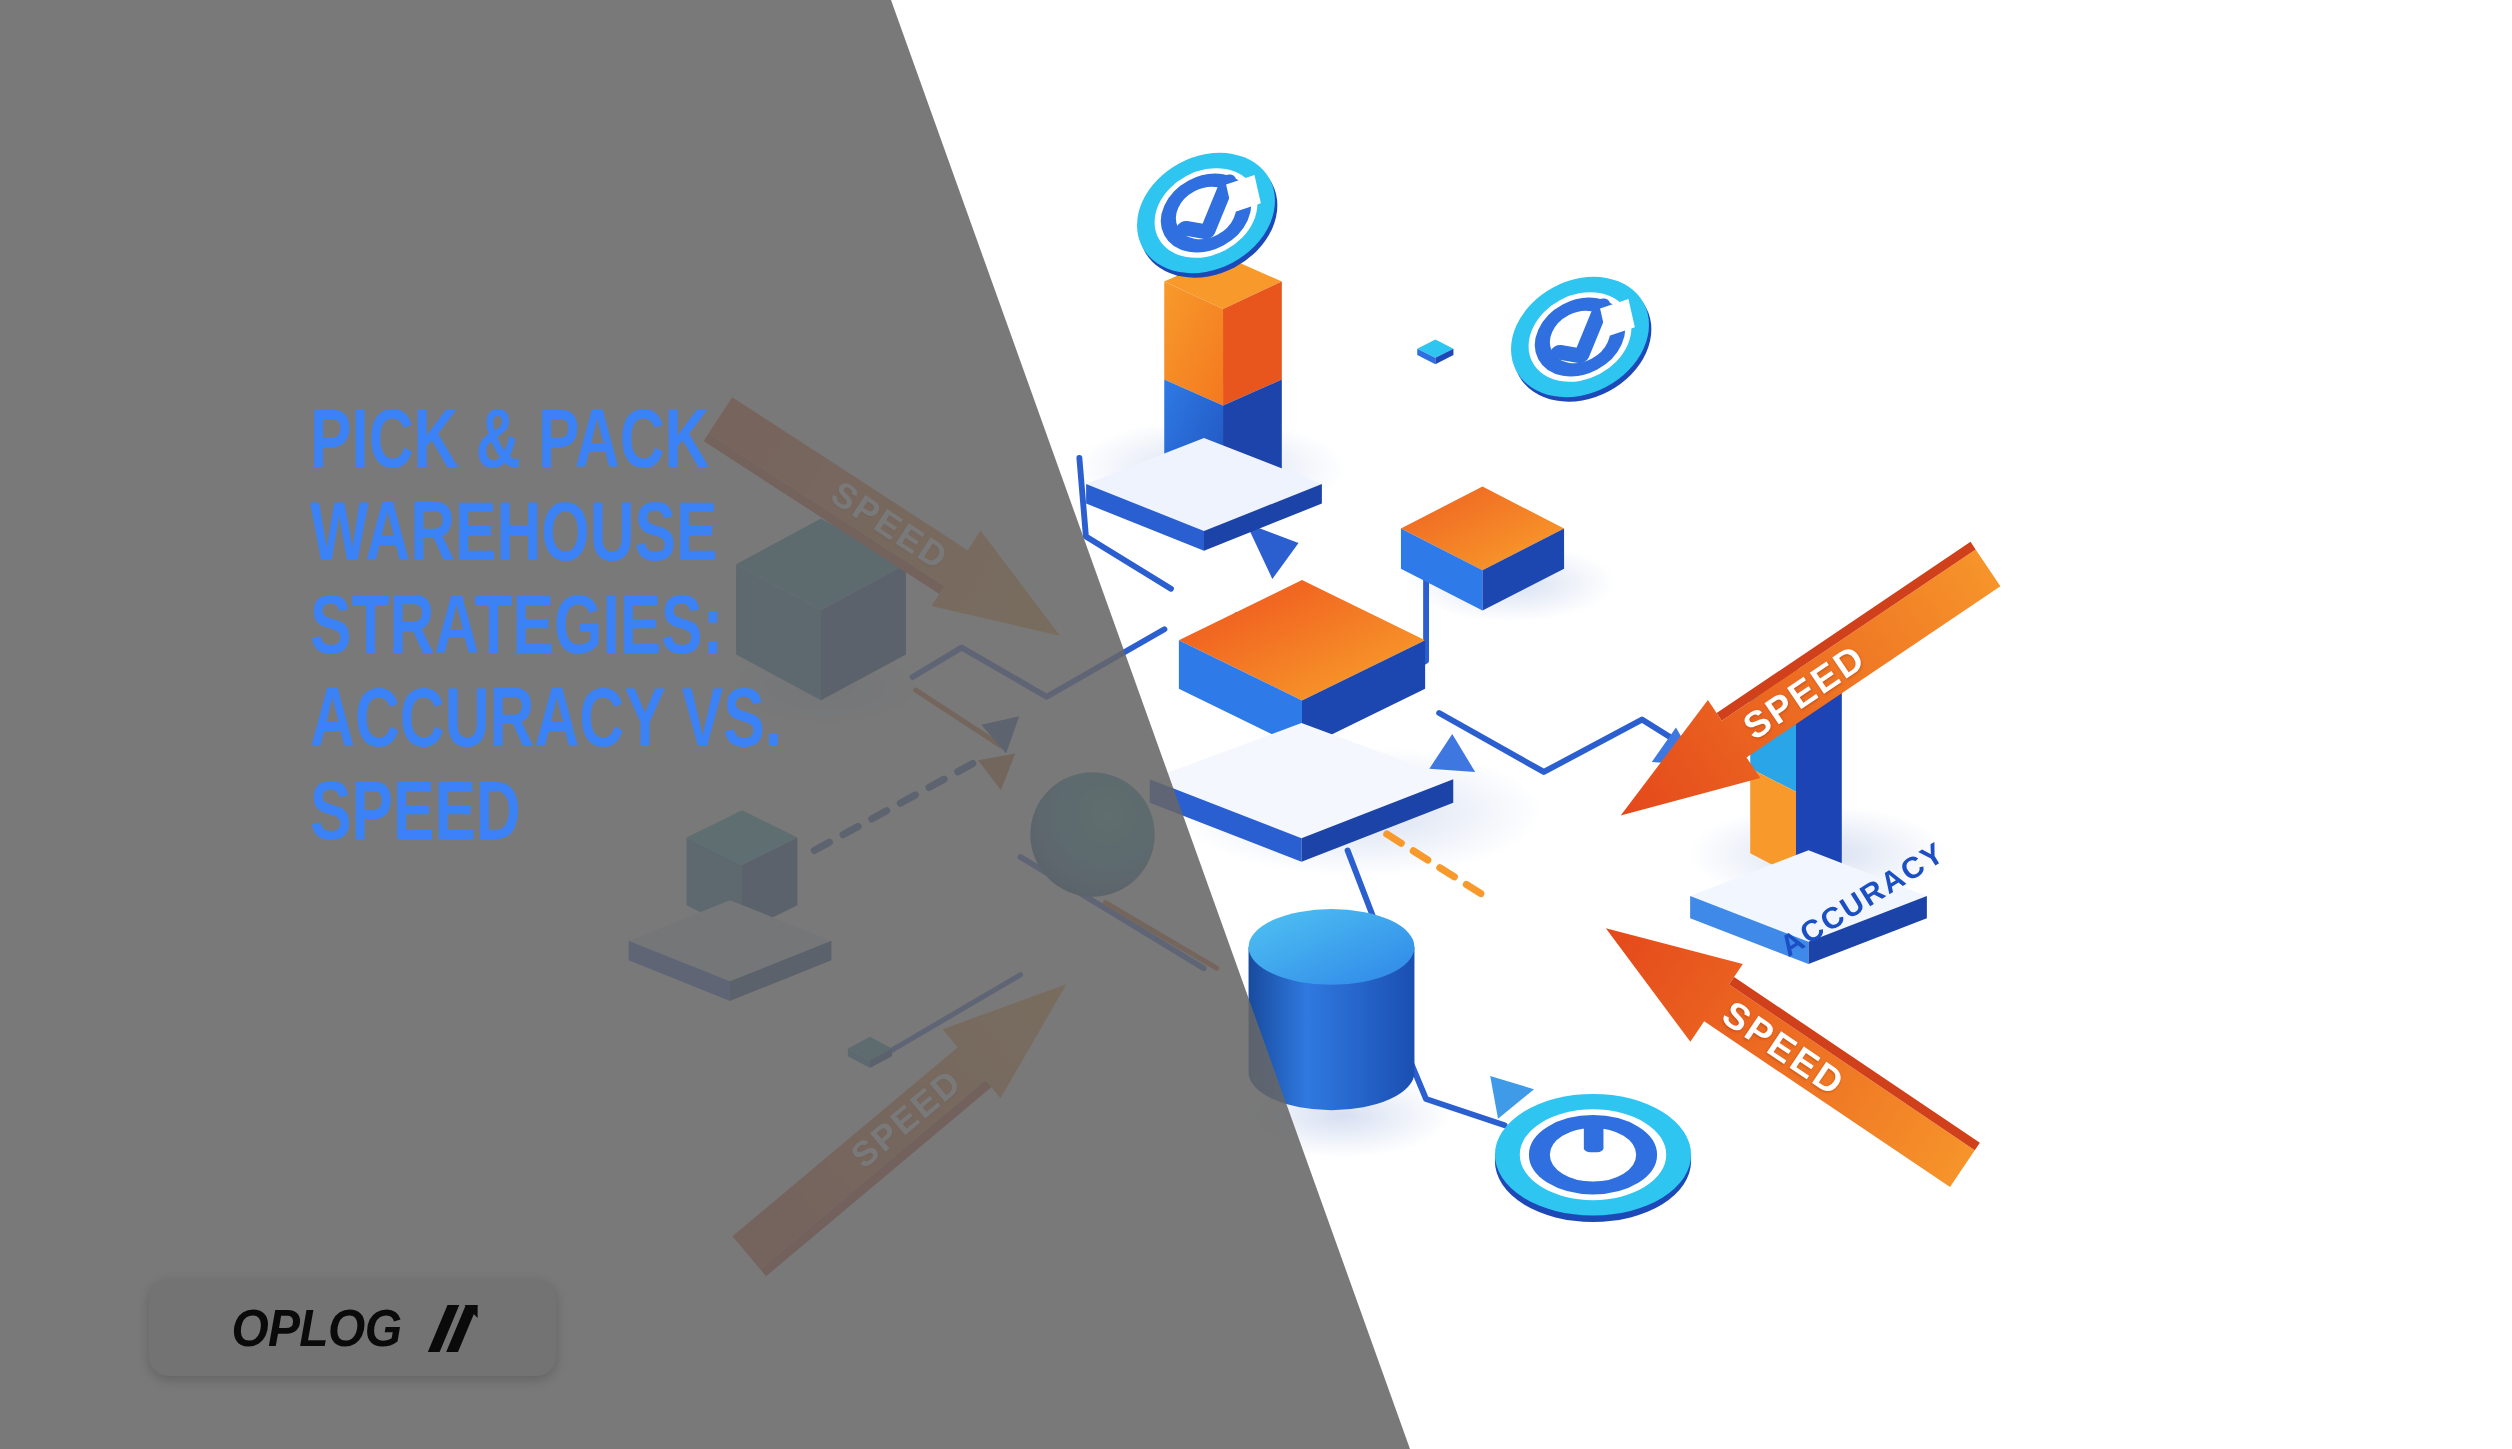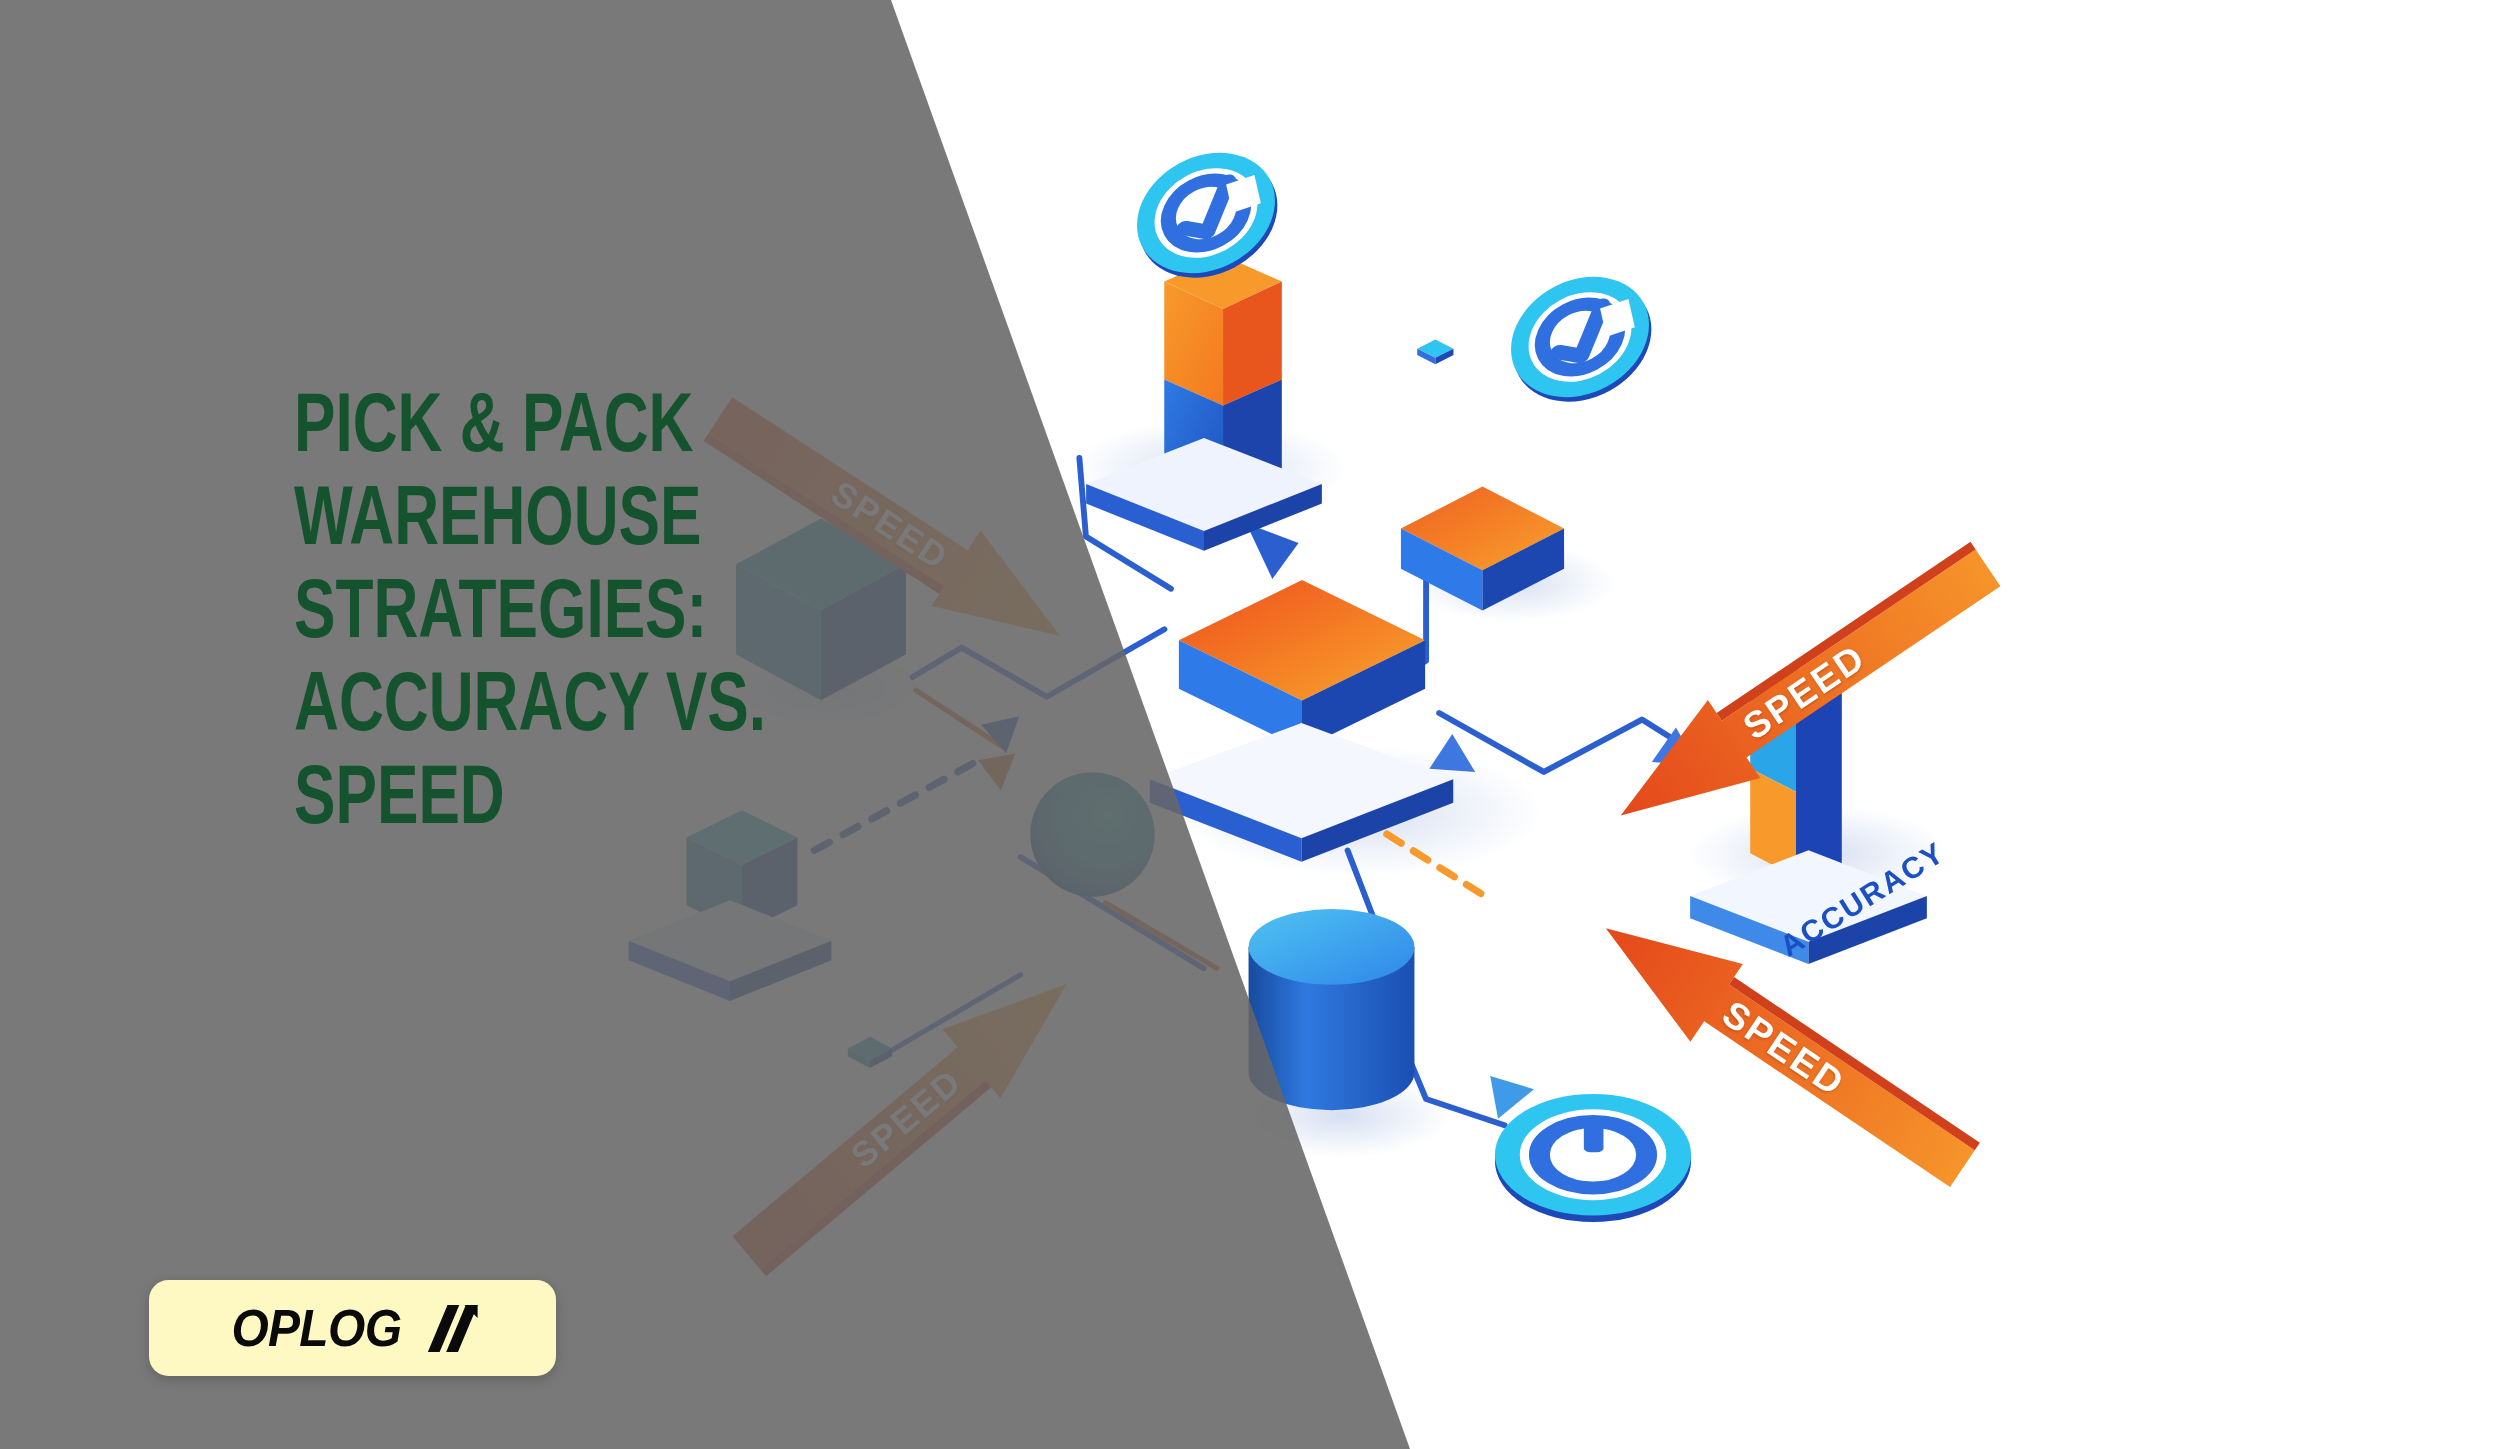--- a/index.html
+++ b/index.html
@@ -70,35 +70,35 @@
   #kicker{
     color:#ffffff;
     font-size:29px;
     font-style:italic;
     font-weight:300;
     letter-spacing:6.5px;
     white-space:nowrap;
     margin:0 0 31px 0;
   }
   #headline{
-    color:#14532d;
-    margin:0;
+    color:#3b82f6;
+    margin:16px;
     font-weight:700;
     font-size:84px;
     line-height:93px;
     letter-spacing:0px;
     text-transform:uppercase;
   }
   #headline .ln{display:block;transform:scaleX(.74);transform-origin:left center;white-space:nowrap;}
 
   
   #logo{
     position:absolute;left:149px;top:1280px;
     width:407px;height:96px;
-    background:#fef9c3;border-radius:19.6px;
+    background:#737373;border-radius:19.6px;
     box-shadow:0 3.9px 11.8px rgba(0,0,0,.18);
     display:flex;align-items:center;justify-content:center;gap:9.2px;
     z-index:6;
   }
   #logo-word{
     color:#0a0a0a;font-weight:700;font-style:italic;
     font-size:51px;letter-spacing:-0.7px;
     transform:scaleX(.94);
   }
   #logo-mark{width:63px;height:55px;}

